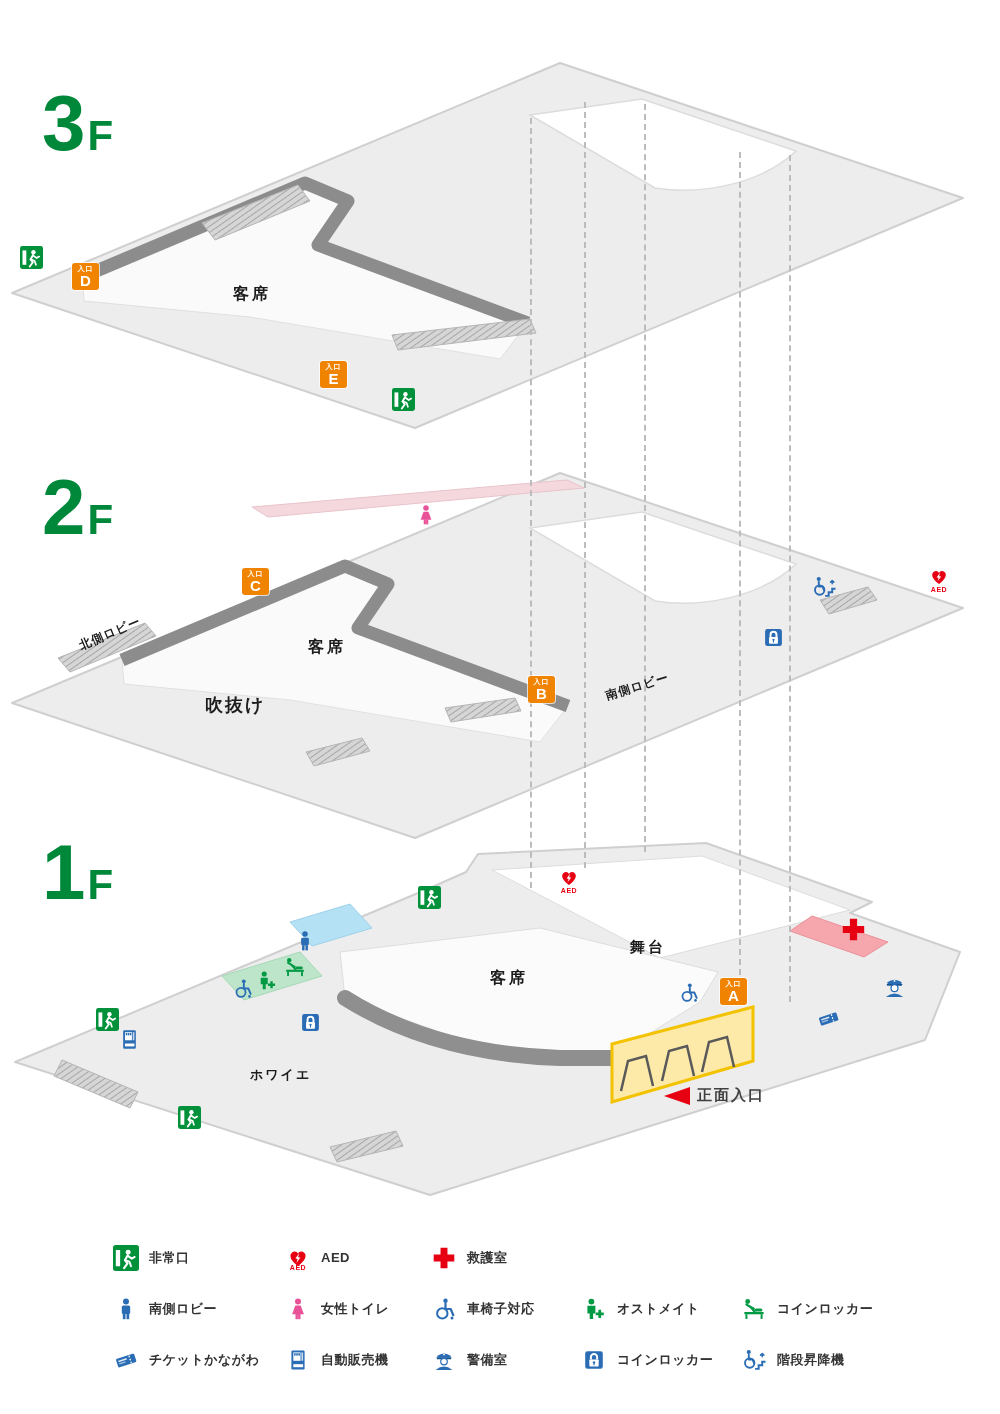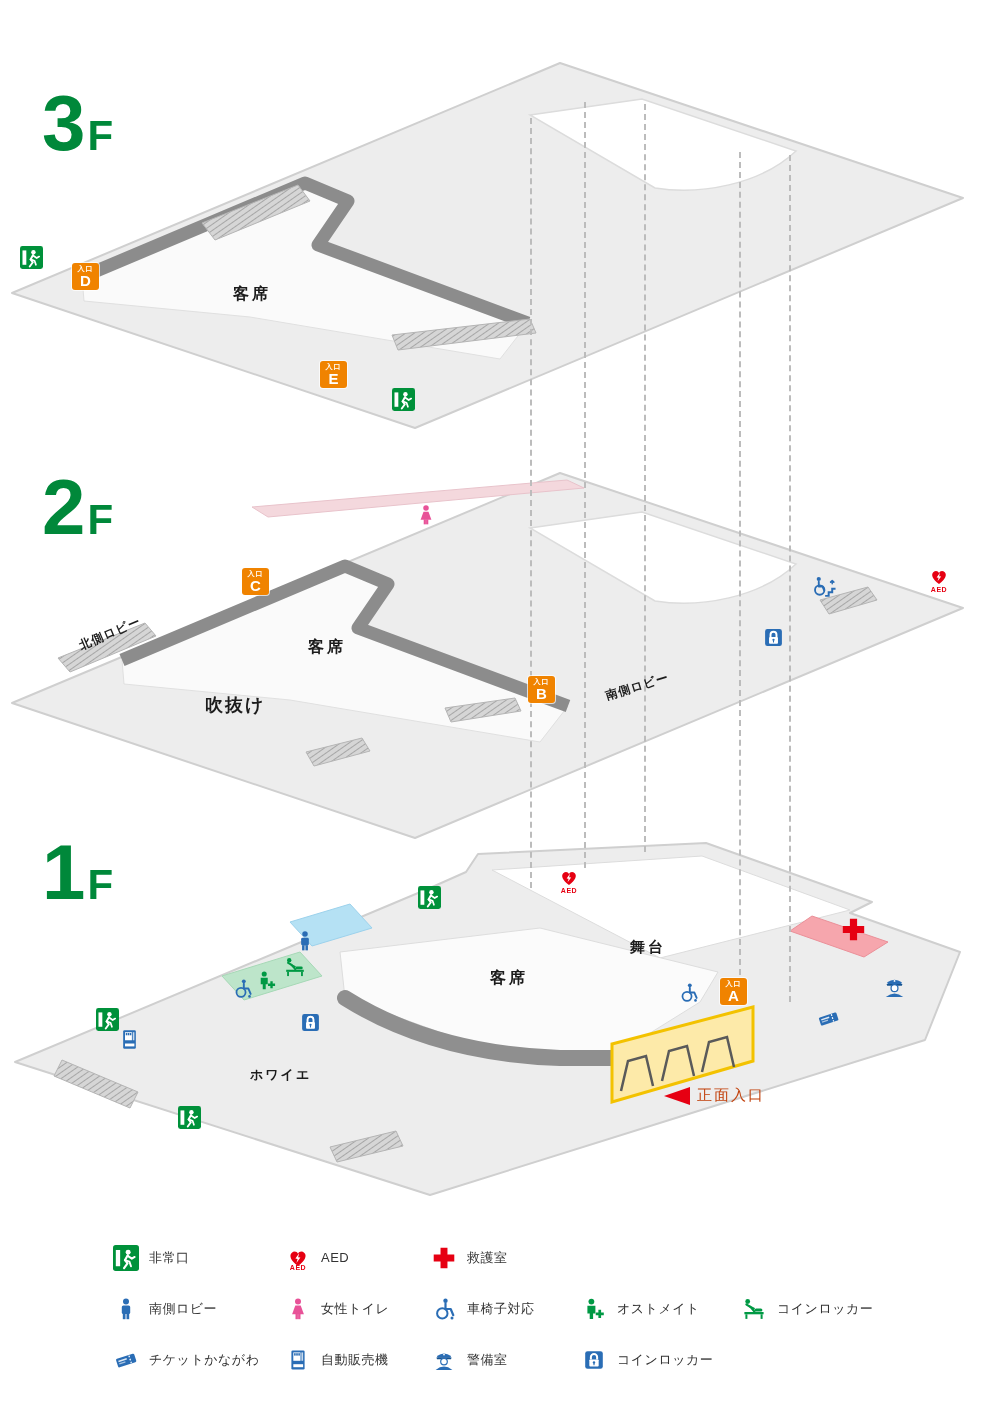--- a/index.html
+++ b/index.html
@@ -16,26 +16,26 @@
   .map-label.rot{transform-origin:left center}
   .entrance{position:absolute;width:27px;height:27px;background:#f08300;border-radius:3px;color:#fff;
     display:flex;flex-direction:column;align-items:center;justify-content:center;line-height:1;
     box-shadow:0 0 0 1px rgba(255,255,255,.7)}
   .e-pre{font-size:7px;font-weight:bold;letter-spacing:1px}
   .e-letter{font-size:15px;font-weight:bold;margin-top:1px}
   .aed-map{position:absolute;display:flex;flex-direction:column;align-items:center;line-height:1}
   .aed-cap{font-size:7px;font-weight:bold;color:#e60012;letter-spacing:.5px;margin-top:1px}
   .main-entrance{position:absolute;display:flex;align-items:center;gap:7px}
   .tri{width:0;height:0;border-top:9px solid transparent;border-bottom:9px solid transparent;border-right:26px solid #e60012}
-  .me-label{color:#c2410c;font-weight:normal;font-size:15px;letter-spacing:2px;white-space:nowrap}
+  .me-label{color:#404040;font-weight:bold;font-size:15px;letter-spacing:2px;white-space:nowrap}
   .legend{position:absolute;left:112px;top:1232px;width:860px;display:grid;
     grid-template-columns:172px 146px 150px 160px 1fr;grid-auto-rows:51px;align-items:center}
   .legend-item{display:flex;align-items:center;gap:9px}
   .licon{display:inline-flex;flex-direction:column;align-items:center;line-height:0;width:28px;justify-content:center}
-  .llabel{font-size:13px;font-weight:normal;color:#333;letter-spacing:.5px;white-space:nowrap}
+  .llabel{font-size:13px;font-weight:bold;color:#333;letter-spacing:.5px;white-space:nowrap}
 </style>
 </head>
 <body>
 
 <div class="page">
 
   <svg width="0" height="0" style="position:absolute">
     <defs>
       <pattern id="hatch" width="5" height="5" patternUnits="userSpaceOnUse" patternTransform="rotate(55)">
         <rect width="5" height="5" fill="#d6d6d6"></rect>
@@ -408,15 +408,23 @@
       <span class="llabel">警備室</span>
     </div>
     <div class="legend-item">
       <span class="licon">
           <svg width="22" height="22">
             <use href="#i-locker"></use>
           </svg>
         </span>
       <span class="llabel">コインロッカー</span>
     </div>
+    <div class="legend-item">
+      <span class="licon">
+          <svg width="25" height="25">
+            <use href="#i-stairlift"></use>
+          </svg>
+        </span>
+      <span class="llabel">階段昇降機</span>
+    </div>
   </div>
 
 </div>
 
 </body></html>

